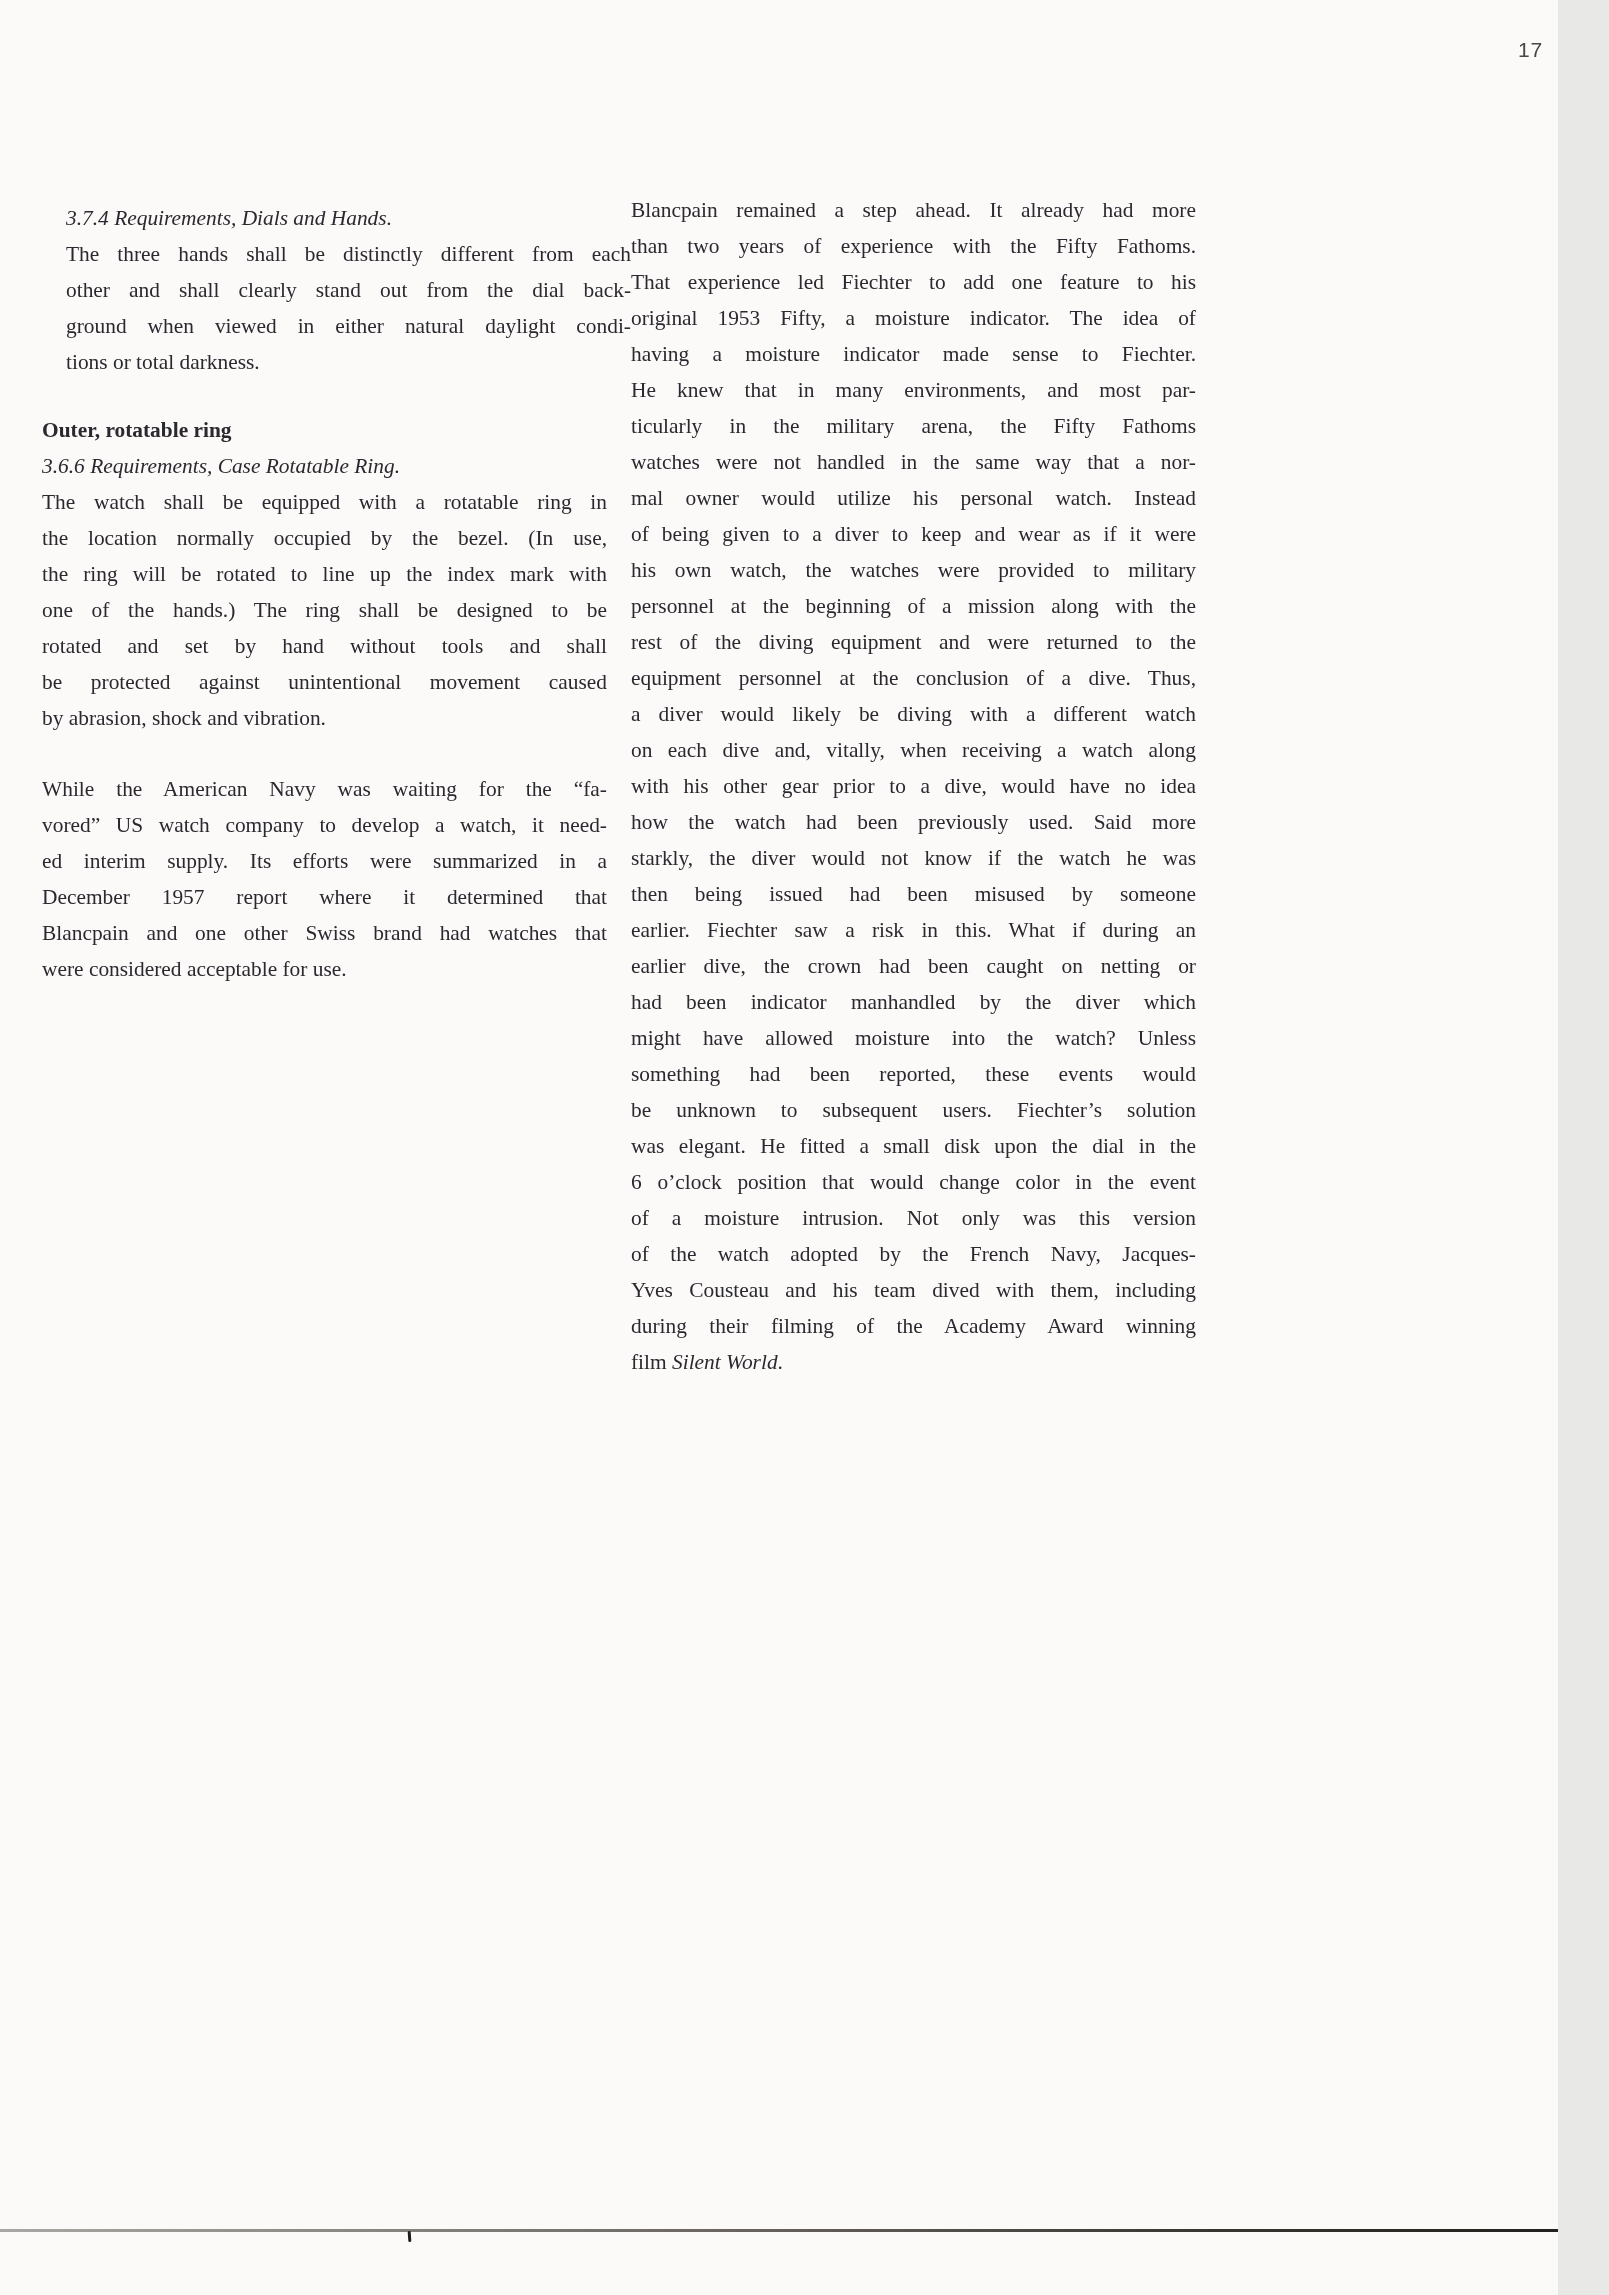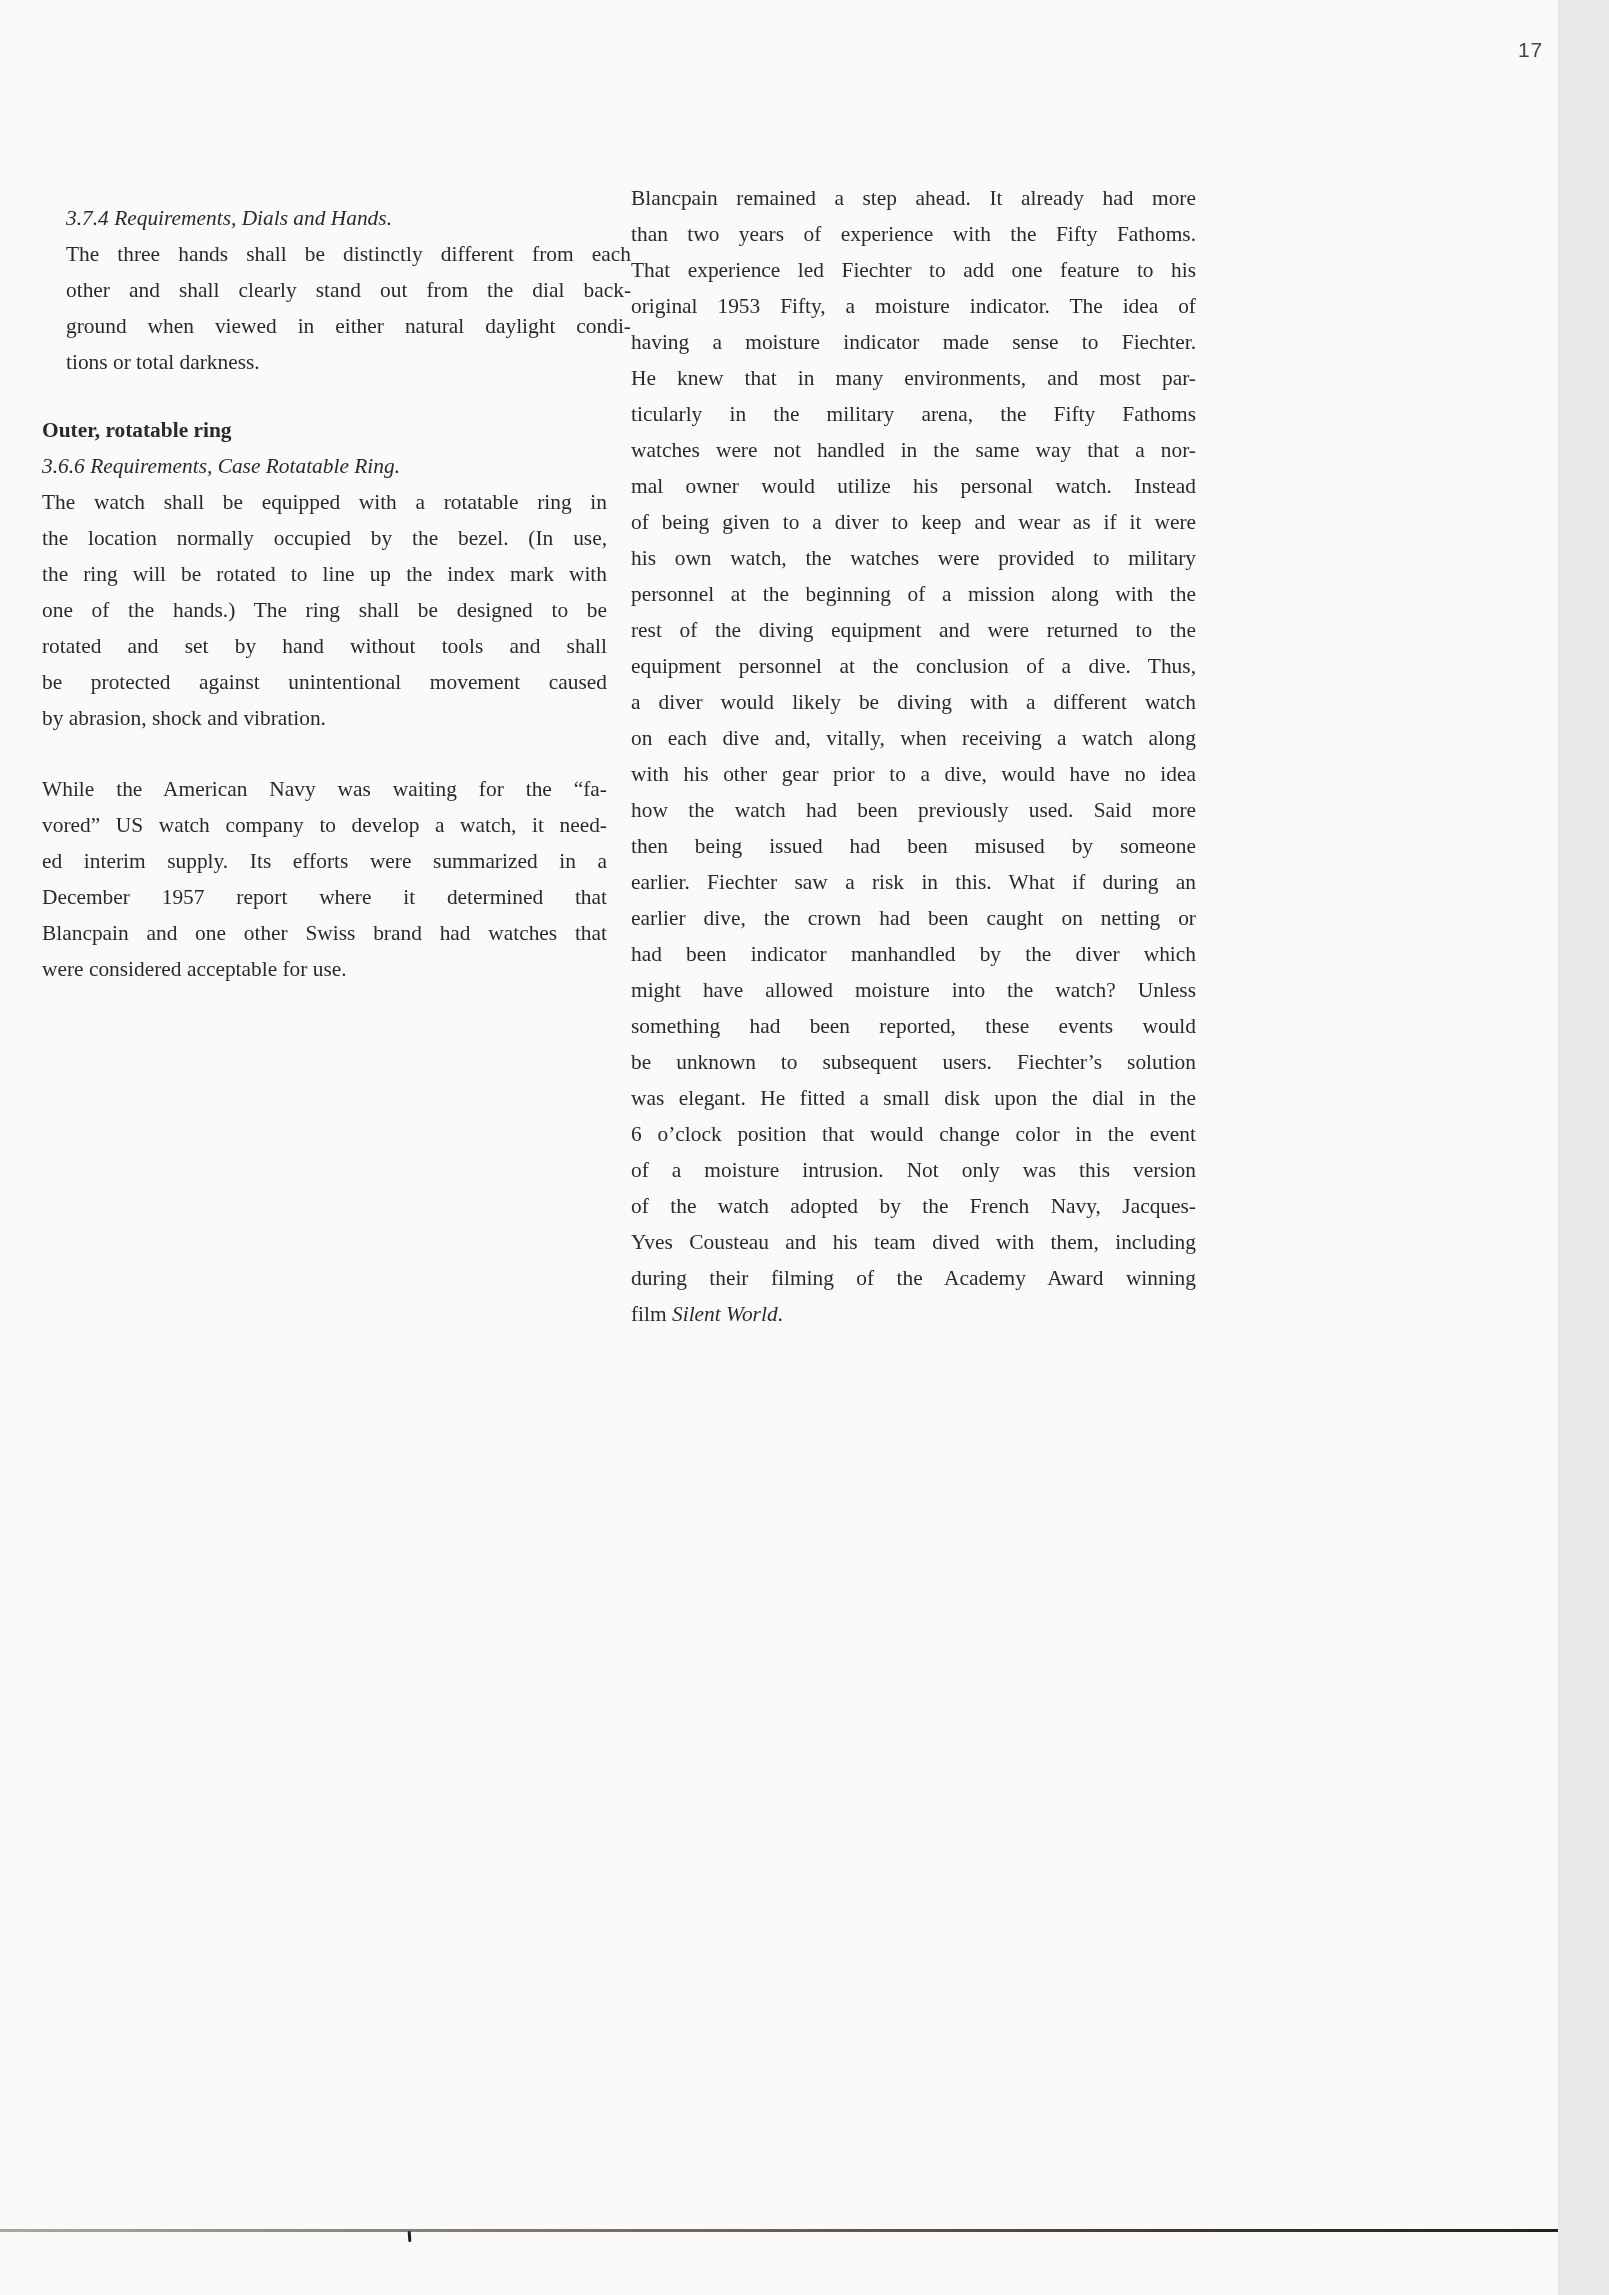--- a/index.html
+++ b/index.html
@@ -35,21 +35,21 @@
   }
   .line.end {
     text-align: left;
     text-align-last: left;
   }
   .line.italic, span.italic { font-style: italic; }
   .line.bold { font-weight: bold; }
   .para-a { left: 42px; top: 200px; margin-left: 24px; }
   .para-b { left: 42px; top: 412px; }
   .para-c { left: 42px; top: 771px; }
-  .para-d { left: 631px; top: 180px; }
+  .para-d { left: 631px; top: 192px; }
   .bottom-rule {
     position: absolute;
     left: 0;
     top: 2229px;
     width: 1609px;
     height: 2.7px;
     background: linear-gradient(90deg,
       var(--rule_a, #a8a7a3) 0%,
       var(--rule_b, #6a665f) 45%,
       var(--rule_c, #38362f) 75%,
@@ -119,20 +119,21 @@
       <div class="line">mal owner would utilize his personal watch. Instead</div>
       <div class="line">of being given to a diver to keep and wear as if it were</div>
       <div class="line">his own watch, the watches were provided to military</div>
       <div class="line">personnel at the beginning of a mission along with the</div>
       <div class="line">rest of the diving equipment and were returned to the</div>
       <div class="line">equipment personnel at the conclusion of a dive. Thus,</div>
       <div class="line">a diver would likely be diving with a different watch</div>
       <div class="line">on each dive and, vitally, when receiving a watch along</div>
       <div class="line">with his other gear prior to a dive, would have no idea</div>
       <div class="line">how the watch had been previously used. Said more</div>
+      <div class="line">starkly, the diver would not know if the watch he was</div>
       <div class="line">then being issued had been misused by someone</div>
       <div class="line">earlier. Fiechter saw a risk in this. What if during an</div>
       <div class="line">earlier dive, the crown had been caught on netting or</div>
       <div class="line">had been indicator manhandled by the diver which</div>
       <div class="line">might have allowed moisture into the watch? Unless</div>
       <div class="line">something had been reported, these events would</div>
       <div class="line">be unknown to subsequent users. Fiechter’s solution</div>
       <div class="line">was elegant. He fitted a small disk upon the dial in the</div>
       <div class="line">6 o’clock position that would change color in the event</div>
       <div class="line">of a moisture intrusion. Not only was this version</div>

